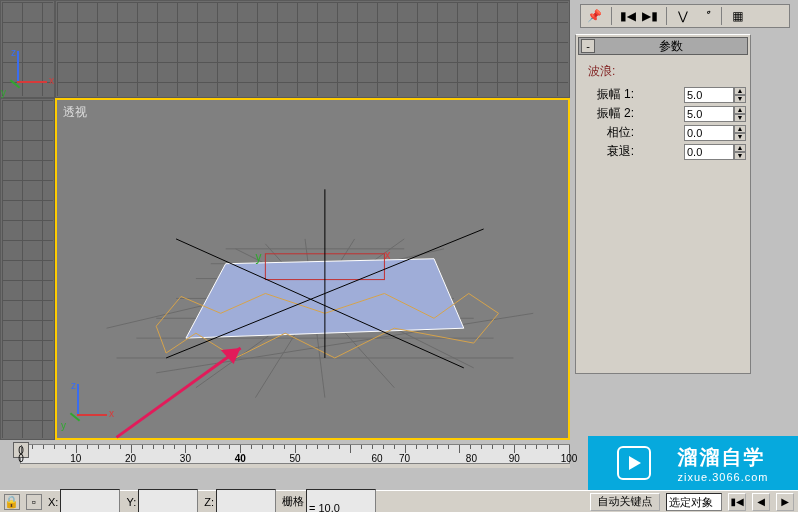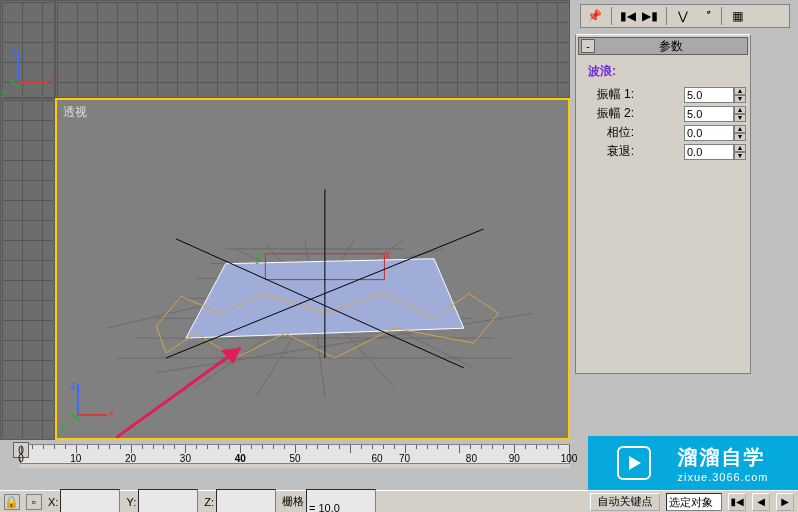--- a/index.html
+++ b/index.html
@@ -29,21 +29,21 @@
 
 .persp-svg { position: absolute; inset: 0; }
 
 .side-panel { position: absolute; left: 575px; top: 34px; width: 176px; height: 340px; background: #d4d0c8; border: 1px solid #808080; border-top: 1px solid #fff; }
 
 .rollout-header { height: 18px; background: #a9a9a9; border: 1px solid #606060; display: flex; align-items: center; margin: 2px; }
 .rollout-header .minus { width: 14px; height: 14px; background: #d4d0c8; border: 1px solid #606060; display: flex; align-items: center; justify-content: center; margin-left: 2px; font-size: 11px; }
 .rollout-header .title { flex: 1; text-align: center; color: #000; }
 
 .rollout-body { padding: 4px 4px 4px 10px; }
-.group-label { color: #6d28d9; margin: 2px 0 6px 2px; font-weight: bold; }
+.group-label { color: #7f1d1d; margin: 2px 0 6px 2px; }
 .param-row { display: flex; align-items: center; justify-content: flex-end; margin: 2px 0; gap: 4px; }
 .param-row .lbl { color: #000; min-width: 50px; text-align: right; }
 .spinner { display: flex; align-items: center; padding-left: 46px; }
 .spinner input { width: 50px; height: 16px; border: 1px solid #808080; background: #fff; padding: 0 2px; font-size: 11px; text-align: left; }
 .spinner .btns { display: flex; flex-direction: column; }
 .spinner .btns div { width: 12px; height: 8px; background: #d4d0c8; border: 1px solid #808080; display: flex; align-items: center; justify-content: center; font-size: 7px; line-height: 6px; }
 
 .timeline { position: absolute; left: 20px; top: 444px; width: 550px; height: 24px; background: #d4d0c8; }
 .time-ruler { position: relative; height: 20px; border: 1px solid #808080; background: #e4e4e4; }
 .time-tick { position: absolute; top: 0; width: 1px; height: 8px; background: #606060; }

